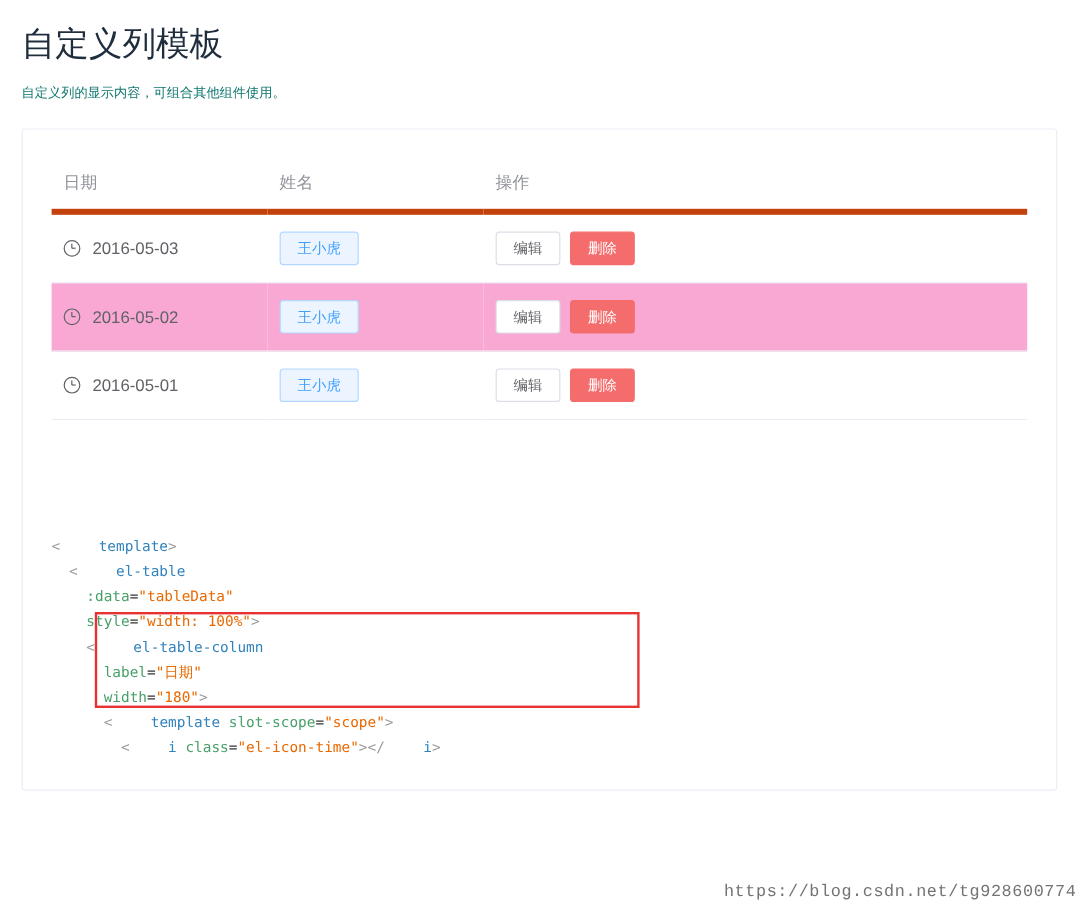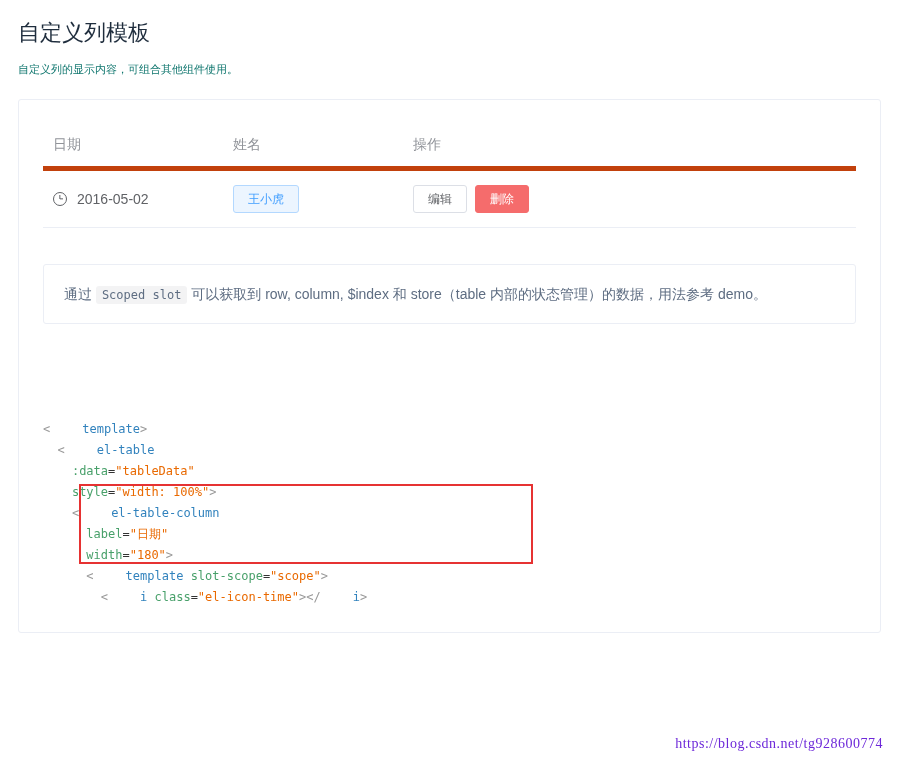--- a/index.html
+++ b/index.html
@@ -5,21 +5,21 @@
 * { box-sizing: border-box; margin: 0; padding: 0; }
 body {
   font-family: -apple-system, BlinkMacSystemFont, "Helvetica Neue", "PingFang SC", "Microsoft YaHei", sans-serif;
   background: #fff;
   color: #333;
   width: 899px;
   padding: 18px;
   font-size: 14px;
 }
 h1.title {
-  font-size: 22px;
+  font-size: 28px;
   font-weight: 500;
   color: #1f2d3d;
   margin-bottom: 14px;
 }
 p.subtitle {
   color: #0f766e;
   font-size: 11px;
   margin-bottom: 22px;
 }
 .demo-box {
@@ -122,24 +122,24 @@
   width: 454px;
   height: 80px;
   pointer-events: none;
 }
 .t { color: #3182bd; margin-left: 32px; }
 .a { color: #48a06a; }
 .s { color: #e96900; }
 .p { color: #999; }
 .watermark {
   position: fixed;
-  right: 16px;
+  right: 2px;
   bottom: 10px;
-  color: #6d28d9;
-  font-family: Liberation Serif, serif;
+  color: #737373;
+  font-family: Liberation Mono, monospace;
   font-size: 14px;
   letter-spacing: 0.5px;
 }
 </style>
 </head>
 <body>
 
 <h1 class="title">自定义列模板</h1>
 <p class="subtitle">自定义列的显示内容，可组合其他组件使用。</p>
 
@@ -150,31 +150,48 @@
         <th style="width:180px">日期</th>
         <th style="width:180px">姓名</th>
         <th>操作</th>
       </tr>
     </thead>
     <tbody id="tbody">
         <tr>
           <td>
             <div class="date-cell">
               <span class="clock-icon"></span>
+              <span>2016-05-03</span>
+            </div>
+          </td>
+          <td><span class="btn btn-name">王小虎</span></td>
+          <td><span class="btn btn-edit">编辑</span><span class="btn btn-del">删除</span></td>
+        </tr>
+        <tr>
+          <td>
+            <div class="date-cell">
+              <span class="clock-icon"></span>
               <span>2016-05-02</span>
+            </div>
+          </td>
+          <td><span class="btn btn-name">王小虎</span></td>
+          <td><span class="btn btn-edit">编辑</span><span class="btn btn-del">删除</span></td>
+        </tr>
+        <tr>
+          <td>
+            <div class="date-cell">
+              <span class="clock-icon"></span>
+              <span>2016-05-01</span>
             </div>
           </td>
           <td><span class="btn btn-name">王小虎</span></td>
           <td><span class="btn btn-edit">编辑</span><span class="btn btn-del">删除</span></td>
         </tr>
       </tbody>
   </table>
 
-  <div class="note-box">
-    <span>通过 </span><code class="inline">Scoped slot</code><span> 可以获取到 row, column, $index 和 store（table 内部的状态管理）的数据，用法参考 demo。</span>
-  </div>
 
   <div class="code-block" id="codeblock">
     <div class="hl-box"></div>
   <div><span class="p">&lt;</span><span class="t">template</span><span class="p">&gt;</span></div><div>&nbsp;&nbsp;<span class="p">&lt;</span><span class="t">el-table</span></div><div>&nbsp;&nbsp;&nbsp;&nbsp;<span class="a">:data</span>=<span class="s">"tableData"</span></div><div>&nbsp;&nbsp;&nbsp;&nbsp;<span class="a">style</span>=<span class="s">"width: 100%"</span><span class="p">&gt;</span></div><div>&nbsp;&nbsp;&nbsp;&nbsp;<span class="p">&lt;</span><span class="t">el-table-column</span></div><div>&nbsp;&nbsp;&nbsp;&nbsp;&nbsp;&nbsp;<span class="a">label</span>=<span class="s">"日期"</span></div><div>&nbsp;&nbsp;&nbsp;&nbsp;&nbsp;&nbsp;<span class="a">width</span>=<span class="s">"180"</span><span class="p">&gt;</span></div><div>&nbsp;&nbsp;&nbsp;&nbsp;&nbsp;&nbsp;<span class="p">&lt;</span><span class="t">template</span> <span class="a">slot-scope</span>=<span class="s">"scope"</span><span class="p">&gt;</span></div><div>&nbsp;&nbsp;&nbsp;&nbsp;&nbsp;&nbsp;&nbsp;&nbsp;<span class="p">&lt;</span><span class="t">i</span> <span class="a">class</span>=<span class="s">"el-icon-time"</span><span class="p">&gt;&lt;/</span><span class="t">i</span><span class="p">&gt;</span></div></div>
 </div>
 
 <div class="watermark">https://blog.csdn.net/tg928600774</div>
 
 </body></html>

